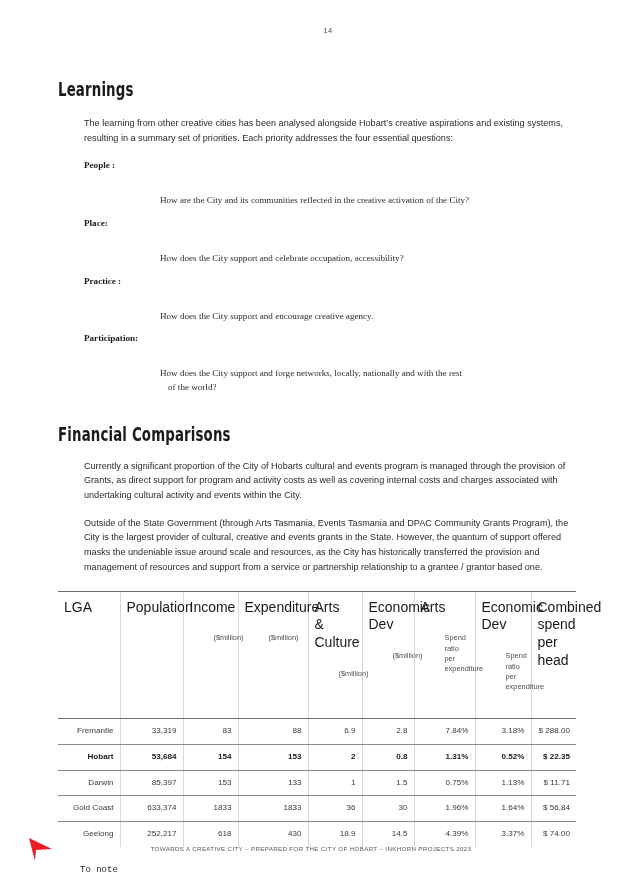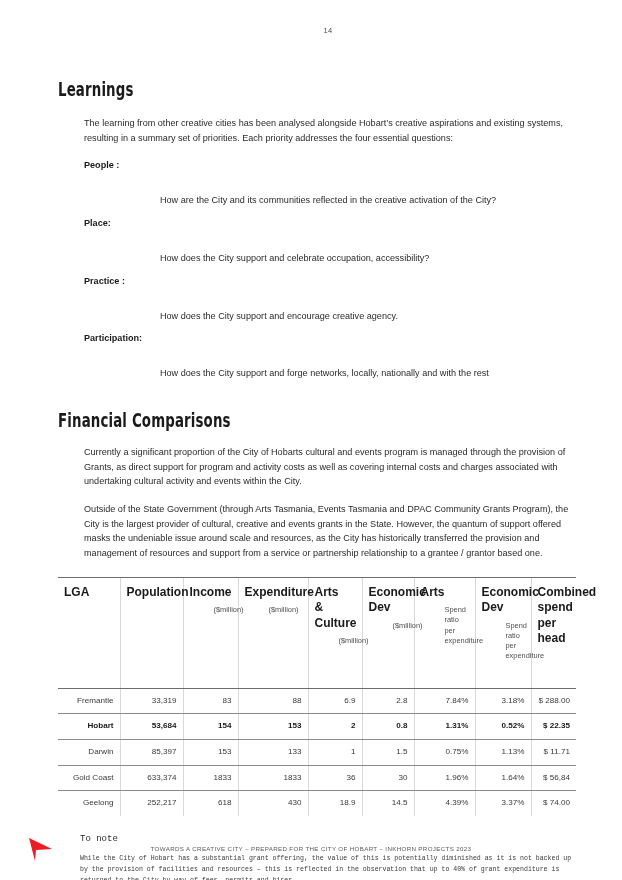--- a/index.html
+++ b/index.html
@@ -70,20 +70,21 @@
     margin-top: 14px;
     margin-left: 26px;
     width: 492px;
   }
   .qa-row {
     display: flex;
     align-items: flex-start;
     margin-bottom: 9px;
     font-size: 9.1px;
     line-height: 1.5;
+    font-family: Liberation Serif, serif;
   }
   .qa-label {
     font-weight: bold;
     width: 76px;
     flex: 0 0 76px;
     color: #1a1a1a;
   }
   .qa-text {
     flex: 1 1 auto;
     color: #2b2b2b;
@@ -112,32 +113,32 @@
   }
   table.fin thead th {
     border-top: 1.1px solid #6d6d6d;
     border-bottom: 1.1px solid #6d6d6d;
     text-align: left;
     padding-top: 7px;
     padding-bottom: 26px;
   }
   table.fin thead th .main {
     display: block;
-    font-weight: bold;
-    font-size: 12px;
+    font-weight: normal;
+    font-size: 14px;
     line-height: 1.28;
     color: #1a1a1a;
   }
   table.fin thead th .sub {
     display: block;
     font-weight: normal;
     font-size: 7.4px;
     line-height: 1.38;
     color: #4f4f4f;
-    margin-top: 5px;
+    margin-top: 17px;
     padding-left: 24px;
   }
   table.fin tbody td {
     border-bottom: 0.9px solid #8a8a8a;
     text-align: right;
     color: #3a3a3a;
     font-size: 8.1px;
     padding-top: 7px;
     padding-bottom: 7px;
     line-height: 1.32;
@@ -229,20 +230,21 @@
       <div class="qa-row">
         <div class="qa-label">Practice :</div>
         <div class="qa-text">
           <span>How does the City support and encourage creative agency.</span>
         </div>
       </div>
       <div class="qa-row">
         <div class="qa-label">Participation:</div>
         <div class="qa-text">
           <span>How does the City support and forge networks, locally, nationally and with the rest</span>
+          <span class="cont">of the world?</span>
         </div>
       </div>
     </div>
 
     <h1 class="section-title second">Financial Comparisons</h1>
 
     <div class="indent">
       <p class="body">Currently a significant proportion of the City of Hobarts cultural and events program is managed through the provision of Grants, as direct support for program and activity costs as well as covering internal costs and charges associated with undertaking cultural activity and events within the City.</p>
       <p class="body">Outside of the State Government (through Arts Tasmania, Events Tasmania and DPAC Community Grants Program), the City is the largest provider of cultural, creative and events grants in the State. However, the quantum of support offered masks the undeniable issue around scale and resources, as the City has historically transferred the provision and management of resources and support from a service or partnership relationship to a grantee / grantor based one.</p>
     </div>

